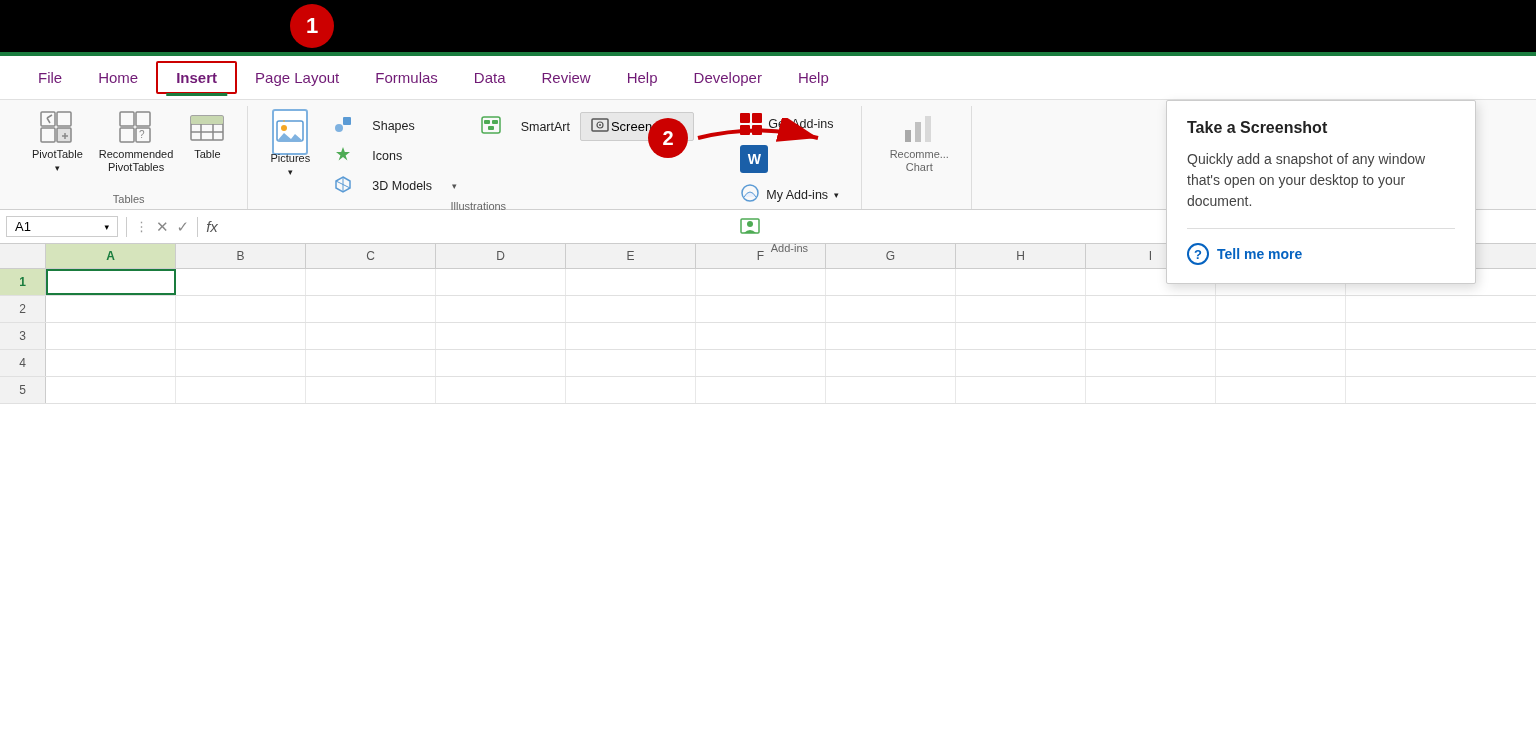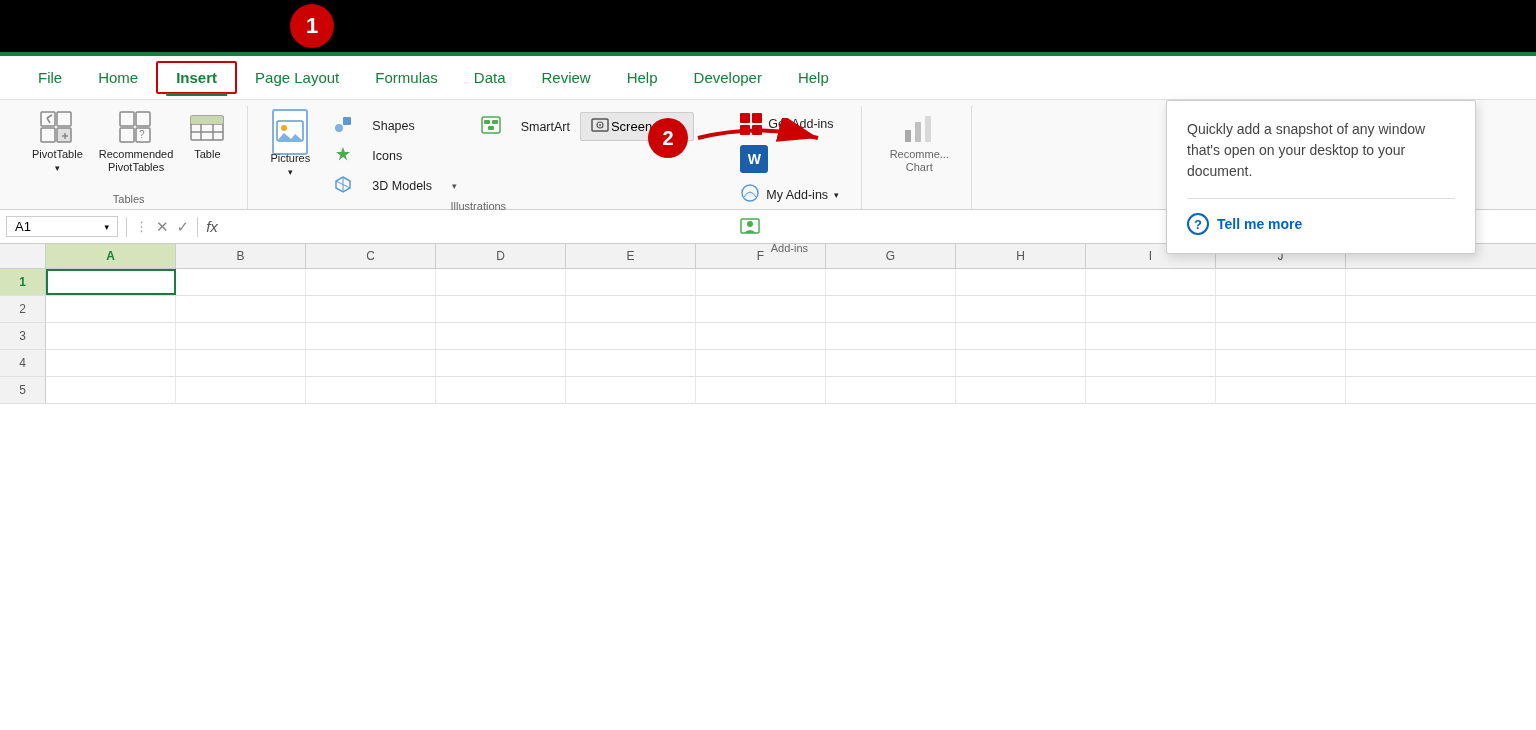--- a/index.html
+++ b/index.html
@@ -38,21 +38,21 @@
       display: flex;
       align-items: center;
       background: #fff;
       padding: 0 20px;
       height: 44px;
       border-bottom: 1px solid #e0e0e0;
     }
     .ribbon-tab {
       padding: 6px 18px;
       font-size: 15px;
-      color: #15803d;
+      color: #701a75;
       cursor: pointer;
       position: relative;
     }
     .ribbon-tab.active {
       font-weight: 700;
       border: 2px solid #c00;
       border-radius: 2px;
     }
     .ribbon-tab.active::after {
       content: '';
@@ -670,19 +670,20 @@
     <div class="cell"></div>
     <div class="cell"></div>
     <div class="cell"></div>
     <div class="cell"></div>
     <div class="cell"></div>
     <div class="cell"></div>
   </div>
 </div>
 
 <div class="tooltip-popup">
+  <div class="tooltip-title">Take a Screenshot</div>
   <div class="tooltip-desc">Quickly add a snapshot of any window that's open on your desktop to your document.</div>
   <div class="tooltip-divider"></div>
   <div class="tooltip-link">
     <div class="tooltip-link-icon">?</div>
     <span>Tell me more</span>
   </div>
 </div>
 
 </body></html>

